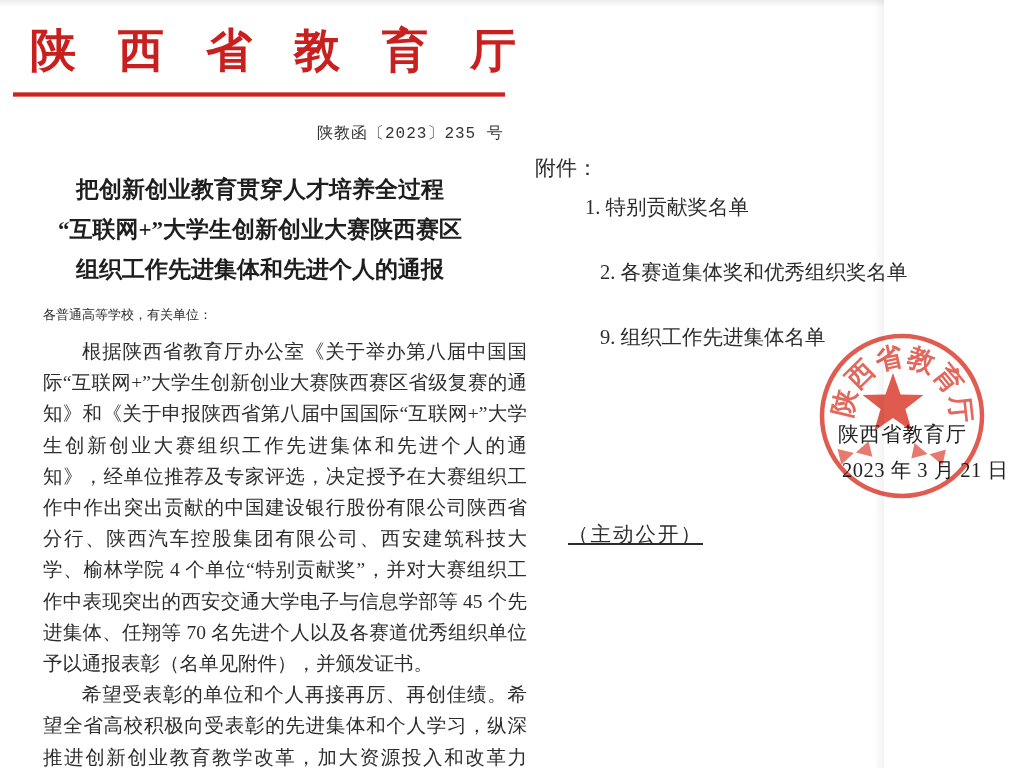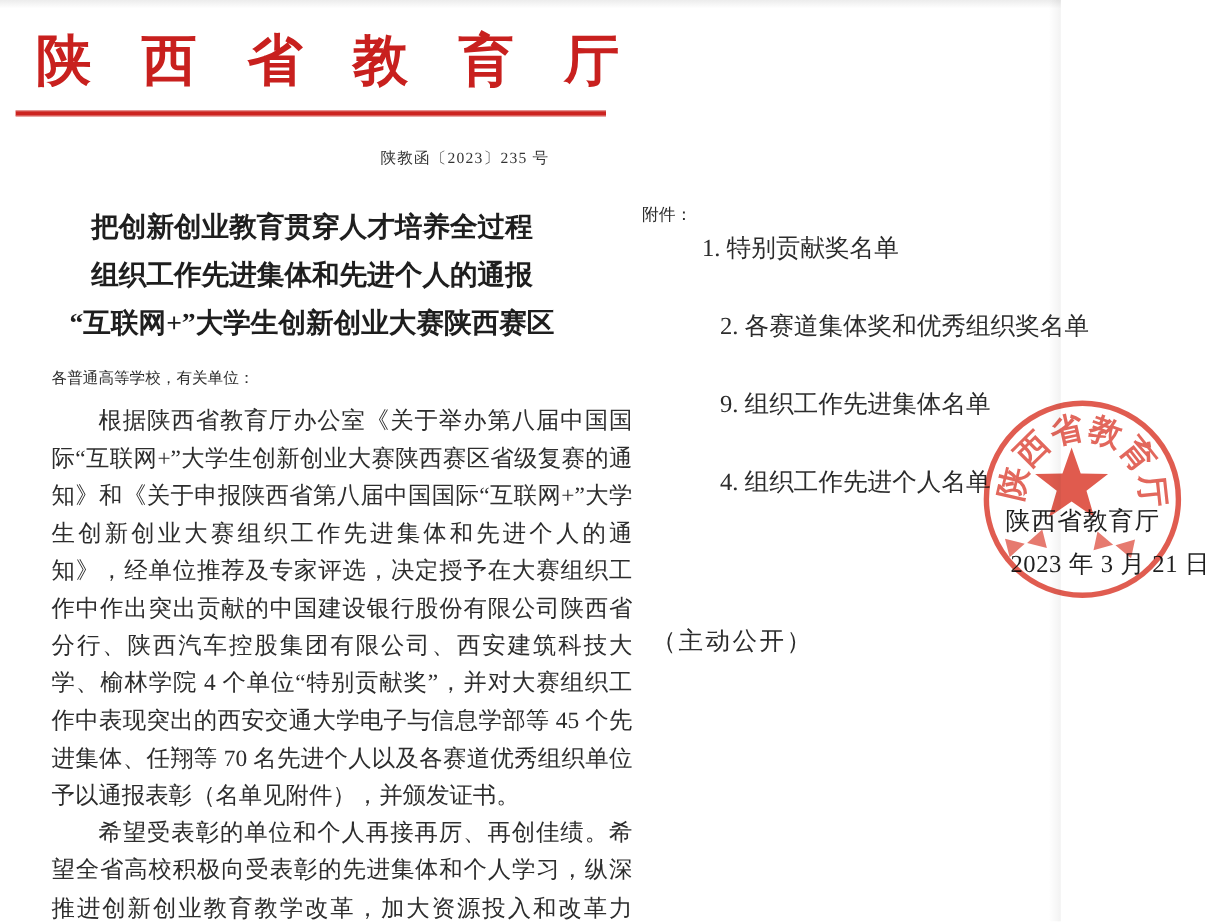--- a/index.html
+++ b/index.html
@@ -23,58 +23,58 @@
     font-size:46px;font-weight:bold;color:#c8201e;
     letter-spacing:42px;white-space:nowrap;line-height:1.1;
   }
   .red-divider{
     position:absolute;left:13px;top:92px;width:492px;height:5px;
     background:#cc2420;
     box-shadow:inset 0 1px 0 rgba(255,255,255,0.35), inset 0 -1px 0 rgba(255,255,255,0.35);
   }
   .doc-number{
     position:absolute;left:317px;top:123px;
-    font-size:13px;color:#333;letter-spacing:1px;white-space:nowrap;
+    font-size:16px;color:#333;letter-spacing:1px;white-space:nowrap;font-family:Liberation Mono, monospace;
   }
   .letter-title{
     position:absolute;left:40px;top:170px;width:440px;
     text-align:center;font-size:23px;font-weight:bold;color:#1e1e1e;
     line-height:40px;
   }
   .salutation{
     position:absolute;left:43px;top:306px;
     font-size:13px;color:#2d2d2d;white-space:nowrap;
   }
   .letter-body{
     position:absolute;left:43px;top:336px;width:484px;
     font-size:19.5px;line-height:31.2px;color:#2d2d2d;
     text-align:justify;
   }
   .letter-body p{margin:0;text-indent:39px;}
   .attachments-label{
-    position:absolute;left:535px;top:170px;
-    font-size:14px;color:#2c2c2c;white-space:nowrap;
+    position:absolute;left:535px;top:154px;
+    font-size:21px;color:#2c2c2c;white-space:nowrap;
   }
   .attachments-list{
     position:absolute;left:585px;top:170px;
     font-size:20.5px;color:#2c2c2c;
   }
   .att-item{height:41px;line-height:27px;white-space:nowrap;margin-top:24px;}
   .att-item + .att-item{margin-left:15px;}
   .agency-signature{
     position:absolute;left:838px;top:420px;z-index:2;
     font-size:20.5px;color:#1f1f1f;letter-spacing:1px;white-space:nowrap;
   }
   .issue-date{
     position:absolute;left:814px;top:456px;z-index:2;
     font-size:20.5px;color:#1f1f1f;letter-spacing:0.5px;white-space:nowrap;margin-left:28px;
   }
   .public-note{
-    position:absolute;left:543px;top:520px;
-    font-size:20.5px;color:#2c2c2c;letter-spacing:2px;white-space:nowrap;
+    position:absolute;left:568px;top:520px;
+    font-size:20.5px;color:#2c2c2c;letter-spacing:2px;white-space:nowrap;text-decoration:underline;
   }
   .seal{
     position:absolute;left:815px;top:329px;z-index:3;
     mix-blend-mode:multiply;pointer-events:none;
   }
   .seal text{
     font-family:"Liberation Serif","DejaVu Serif",serif;
     font-weight:bold;
   }
 </style>
@@ -84,38 +84,37 @@
 <div class="page">
 
   <div class="agency-header">陕西省教育厅</div>
 
   <div class="red-divider"></div>
 
   <div class="doc-number">陕教函〔2023〕235 号</div>
 
   <div class="letter-title">
     <div>把创新创业教育贯穿人才培养全过程</div>
+    <div>“互联网+”大学生创新创业大赛陕西赛区</div>
     <div>组织工作先进集体和先进个人的通报</div>
-    <div>“互联网+”大学生创新创业大赛陕西赛区</div>
   </div>
 
   <div class="salutation">各普通高等学校，有关单位：</div>
 
   <div class="letter-body">
     <p>根据陕西省教育厅办公室《关于举办第八届中国国际“互联网+”大学生创新创业大赛陕西赛区省级复赛的通知》和《关于申报陕西省第八届中国国际“互联网+”大学生创新创业大赛组织工作先进集体和先进个人的通知》，经单位推荐及专家评选，决定授予在大赛组织工作中作出突出贡献的中国建设银行股份有限公司陕西省分行、陕西汽车控股集团有限公司、西安建筑科技大学、榆林学院 4 个单位“特别贡献奖”，并对大赛组织工作中表现突出的西安交通大学电子与信息学部等 45 个先进集体、任翔等 70 名先进个人以及各赛道优秀组织单位予以通报表彰（名单见附件），并颁发证书。</p>
     <p>希望受表彰的单位和个人再接再厉、再创佳绩。希望全省高校积极向受表彰的先进集体和个人学习，纵深推进创新创业教育教学改革，加大资源投入和改革力度，把创新创业教育贯穿人才培养全过程，全面提高人才培养质量。</p>
   </div>
 
   <div class="attachments-label">附件：</div>
 
   <div class="attachments-list">
     <div class="att-item">1. 特别贡献奖名单</div>
     <div class="att-item">2. 各赛道集体奖和优秀组织奖名单</div>
     <div class="att-item">9. 组织工作先进集体名单</div>
-    <div class="att-item">4. 组织工作先进个人名单</div>
   </div>
 
   <div class="agency-signature">陕西省教育厅</div>
 
   <div class="issue-date">2023 年 3 月 21 日</div>
 
   <div class="public-note">（主动公开）</div>
 
   <svg class="seal" width="174" height="174" viewBox="0 0 174 174">
     <circle cx="87" cy="87" r="80" fill="none" stroke="#dc4638" stroke-width="4.5" stroke-opacity="0.88"></circle>

